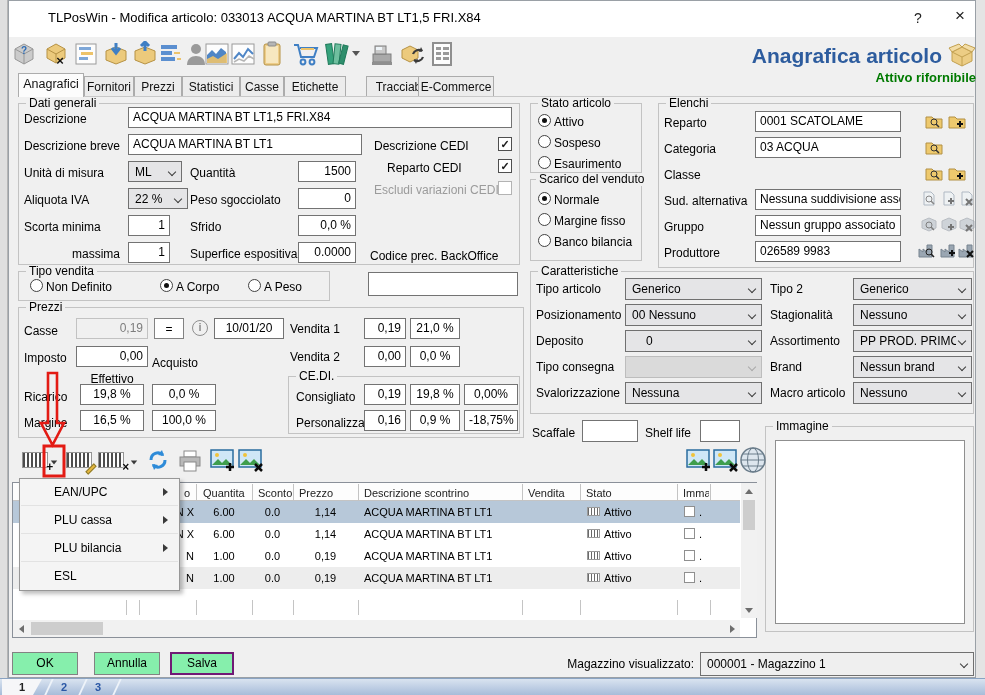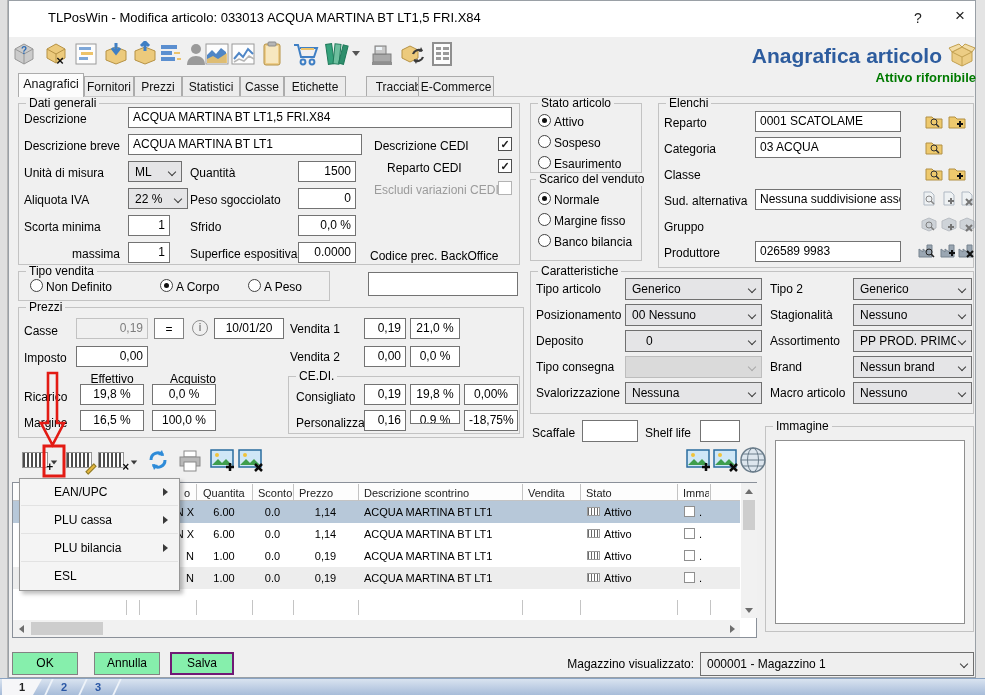--- a/index.html
+++ b/index.html
@@ -269,36 +269,36 @@
   <div class="a tb c" style="left:214px;top:318px;width:70px;height:21px">10/01/20</div>
   <div class="a lbl" style="left:290px;top:322px">Vendita 1</div>
   <div class="a tb r" style="left:364px;top:318px;width:42px;height:21px">0,19</div>
   <div class="a tb c" style="left:410px;top:318px;width:50px;height:21px">21,0 %</div>
   <div class="a lbl" style="left:24px;top:351px">Imposto</div>
   <div class="a tb r" style="left:76px;top:346px;width:72px;height:21px">0,00</div>
   <div class="a lbl" style="left:290px;top:350px">Vendita 2</div>
   <div class="a tb r" style="left:364px;top:346px;width:42px;height:21px">0,00</div>
   <div class="a tb c" style="left:410px;top:346px;width:50px;height:21px">0,0 %</div>
   <div class="a lbl" style="left:80px;top:372px;width:64px;text-align:center">Effettivo</div>
-  <div class="a lbl" style="left:152px;top:372px;width:64px;text-align:right">Acquisto</div>
+  <div class="a lbl" style="left:152px;top:356px;width:64px;text-align:left">Acquisto</div>
   <div class="a group" style="left:288px;top:376px;width:232px;height:58px"></div>
   <span class="a glabel" style="left:296px;top:370px">CE.DI.</span>
   <div class="a lbl" style="left:24px;top:390px">Ricarico</div>
   <div class="a tb c" style="left:80px;top:384px;width:64px;height:21px">19,8 %</div>
   <div class="a tb c" style="left:152px;top:384px;width:64px;height:21px">0,0 %</div>
   <div class="a lbl" style="left:296px;top:390px">Consigliato</div>
   <div class="a tb r" style="left:364px;top:384px;width:42px;height:21px">0,19</div>
   <div class="a tb c" style="left:410px;top:384px;width:50px;height:21px">19,8 %</div>
   <div class="a tb c" style="left:464px;top:384px;width:54px;height:21px">0,00%</div>
   <div class="a lbl" style="left:24px;top:416px">Margine</div>
   <div class="a tb c" style="left:80px;top:410px;width:64px;height:21px">16,5 %</div>
   <div class="a tb c" style="left:152px;top:410px;width:64px;height:21px">100,0 %</div>
   <div class="a lbl" style="left:296px;top:416px">Personalizzato</div>
   <div class="a tb r" style="left:364px;top:410px;width:42px;height:21px">0,16</div>
-  <div class="a tb c" style="left:410px;top:410px;width:50px;height:14px">0,9 %</div>
+  <div class="a tb c" style="left:410px;top:410px;width:50px;height:21px">0,9 %</div>
   <div class="a tb c" style="left:464px;top:410px;width:54px;height:21px">-18,75%</div>
 
   
   <div class="a group" style="left:530px;top:103px;width:112px;height:70px"></div>
   <span class="a glabel" style="left:538px;top:97px">Stato articolo</span>
   <span class="a rad on" style="left:538px;top:114px"></span>
   <div class="a lbl" style="left:554px;top:115px">Attivo</div>
   <span class="a rad" style="left:538px;top:135px"></span>
   <div class="a lbl" style="left:554px;top:136px">Sospeso</div>
   <span class="a rad" style="left:538px;top:156px"></span>
@@ -354,20 +354,21 @@
       </svg></span>
   <span class="a mi dim" style="left:941px;top:191px"><svg width="16" height="15" viewBox="0 0 16 15">
         <path d="M3 1h7l3 3v10H3z" fill="#eef2f6" stroke="#7d8da0"></path>
         <path d="M10 7v6M7 10h6" stroke="#111" stroke-width="2"></path>
       </svg></span>
   <span class="a mi dim" style="left:959px;top:191px"><svg width="16" height="15" viewBox="0 0 16 15">
         <path d="M3 1h7l3 3v10H3z" fill="#eef2f6" stroke="#7d8da0"></path>
         <path d="M7 8l6 6M13 8l-6 6" stroke="#111" stroke-width="2"></path>
       </svg></span>
   <div class="a lbl" style="left:664px;top:220px">Gruppo</div>
+  <div class="a tb" style="left:755px;top:215px;width:146px;height:21px">Nessun gruppo associato</div>
   <span class="a mi dim" style="left:921px;top:217px"><svg width="16" height="15" viewBox="0 0 16 15">
         <path d="M1 4l7-3 7 3v7l-7 3-7-3z" fill="#b4bcc6" stroke="#8a929c"></path>
         <circle cx="8" cy="8" r="3" fill="none" stroke="#222"></circle>
         <path d="M10 10l3 3" stroke="#222" stroke-width="1.5"></path>
       </svg></span>
   <span class="a mi dim" style="left:941px;top:217px"><svg width="16" height="15" viewBox="0 0 16 15">
         <path d="M1 4l7-3 7 3v7l-7 3-7-3z" fill="#b4bcc6" stroke="#8a929c"></path>
         <path d="M10 7v6M7 10h6" stroke="#111" stroke-width="2"></path>
       </svg></span>
   <span class="a mi dim" style="left:959px;top:217px"><svg width="16" height="15" viewBox="0 0 16 15">

